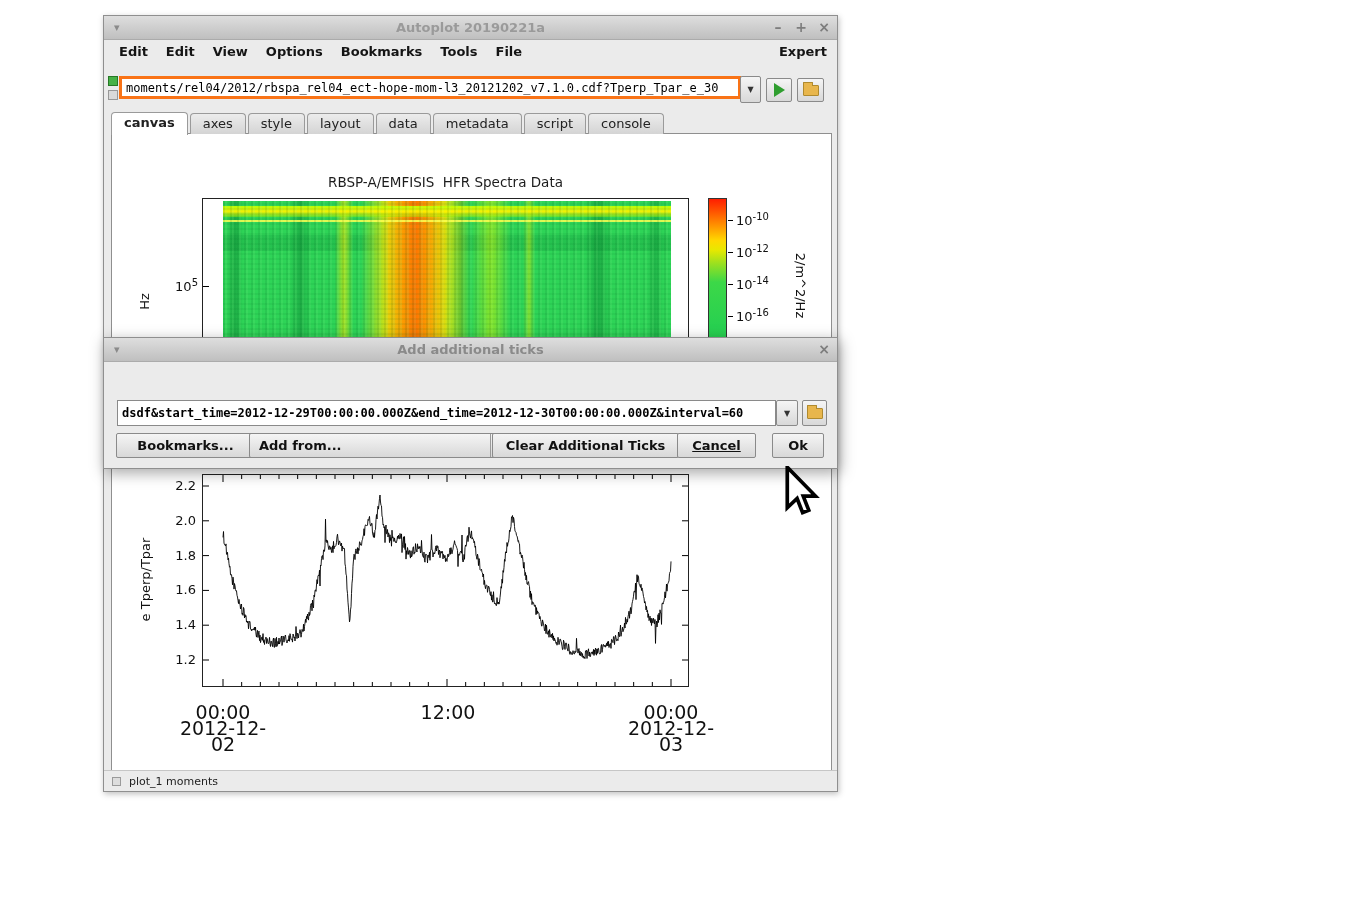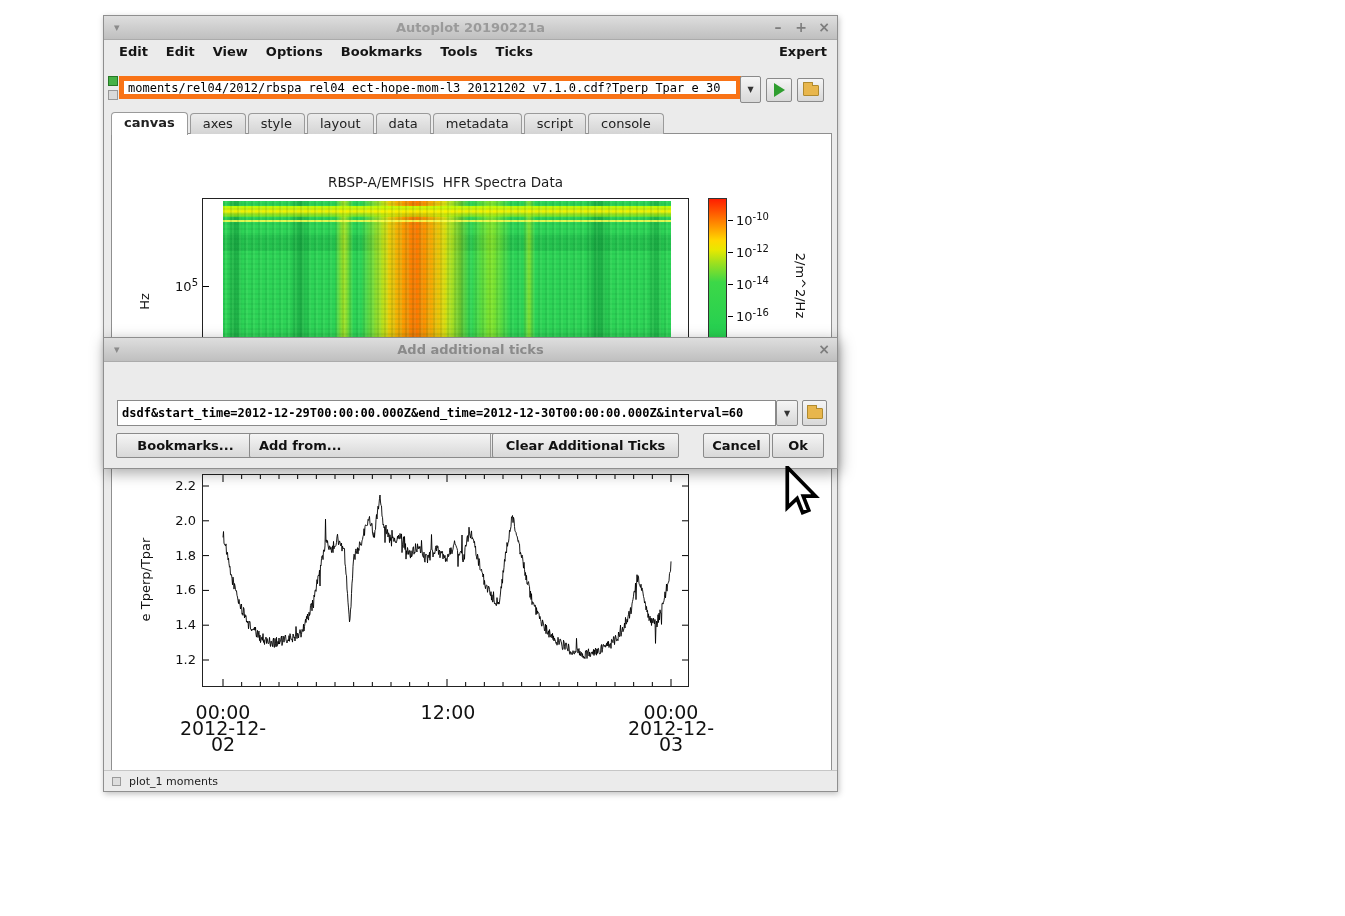--- a/index.html
+++ b/index.html
@@ -22,21 +22,21 @@
   .menubar { position:absolute; left:0; top:24px; right:0; height:22px; display:flex;
     align-items:center; padding-left:6px; background:#ebebeb; }
   .menu-item { padding:1px 9px; font-size:13px; font-weight:bold; color:#141414; }
   .menu-expert { margin-left:auto; padding-right:10px; font-weight:bold; font-size:13px; color:#141414; }
 
   
   #src-icons { position:absolute; left:4px; top:60px; width:12px; }
   #src-icons .sq1 { width:10px; height:10px; background:#46b146; border:1px solid #267826; }
   #src-icons .sq2 { margin-top:4px; width:10px; height:10px; background:#d9d9d9; border:1px solid #979797; }
   #uri-field { position:absolute; left:15px; top:60px; width:622px; height:23px;
-    border:5px solid #f97316; background:#fff; color:#000;
+    border:3px solid #f97316; background:#fff; color:#000;
     font-family:"DejaVu Sans Mono","Liberation Mono",monospace; font-size:12px; padding:0 4px; }
   .bevel { background:linear-gradient(#f5f5f5,#d8d8d8); border:1px solid #8a8a8a; border-radius:2px; }
   #uri-arrow { position:absolute; left:636px; top:60px; width:21px; height:27px;
     display:flex; align-items:center; justify-content:center; font-size:8px; color:#333; }
   #play-btn { position:absolute; left:662px; top:62px; width:26px; height:24px;
     display:flex; align-items:center; justify-content:center; }
   .play-tri { width:0; height:0; border-left:11px solid var(--play-green,#2f9e2f);
     border-top:7px solid transparent; border-bottom:7px solid transparent; }
   .tool-folder-btn { display:flex; align-items:center; justify-content:center; }
   #folder-btn { position:absolute; left:693px; top:62px; width:27px; height:24px; }
@@ -123,21 +123,21 @@
   #dlg-arrow { position:absolute; left:672px; top:62px; width:22px; height:26px;
     display:flex; align-items:center; justify-content:center; font-size:8px; color:#333; }
   #dlg-folder { position:absolute; left:698px; top:62px; width:25px; height:26px; }
   .dlg-btn { position:absolute; top:95px; height:25px; font-size:13px; font-weight:bold; color:#111;
     display:flex; align-items:center; justify-content:center; }
   #btn-bookmarks { left:12px; width:139px; }
   #btn-addfrom { left:145px; width:262px; justify-content:space-between; padding-left:9px; }
   .combo-cell { width:20px; height:23px; border-left:1px solid #9a9a9a; display:flex;
     align-items:center; justify-content:center; font-size:8px; color:#333; }
   #btn-clear { left:388px; width:187px; }
-  #btn-cancel { left:599px; width:67px; }
+  #btn-cancel { left:573px; width:79px;text-decoration:underline; }
   #btn-ok { left:668px; width:52px; }
 
   #cursor { position:absolute; left:784px; top:466px; z-index:99; }
 </style>
 </head>
 <body>
 
 <div id="app-window">
 
   <div class="titlebar">
@@ -150,21 +150,21 @@
     </span>
   </div>
 
   <div class="menubar">
     <span class="menu-item">Edit</span>
     <span class="menu-item">Edit</span>
     <span class="menu-item">View</span>
     <span class="menu-item">Options</span>
     <span class="menu-item">Bookmarks</span>
     <span class="menu-item">Tools</span>
-    <span class="menu-item">Ticks</span>
+    <span class="menu-item">File</span>
     <span class="menu-expert">Expert</span>
   </div>
 
   <div id="src-icons">
     <div class="sq1"></div>
     <div class="sq2"></div>
   </div>
   <input id="uri-field" value="moments/rel04/2012/rbspa_rel04_ect-hope-mom-l3_20121202_v7.1.0.cdf?Tperp_Tpar_e_30" style="">
   <div id="uri-arrow" class="bevel">
     <span>▼</span>

